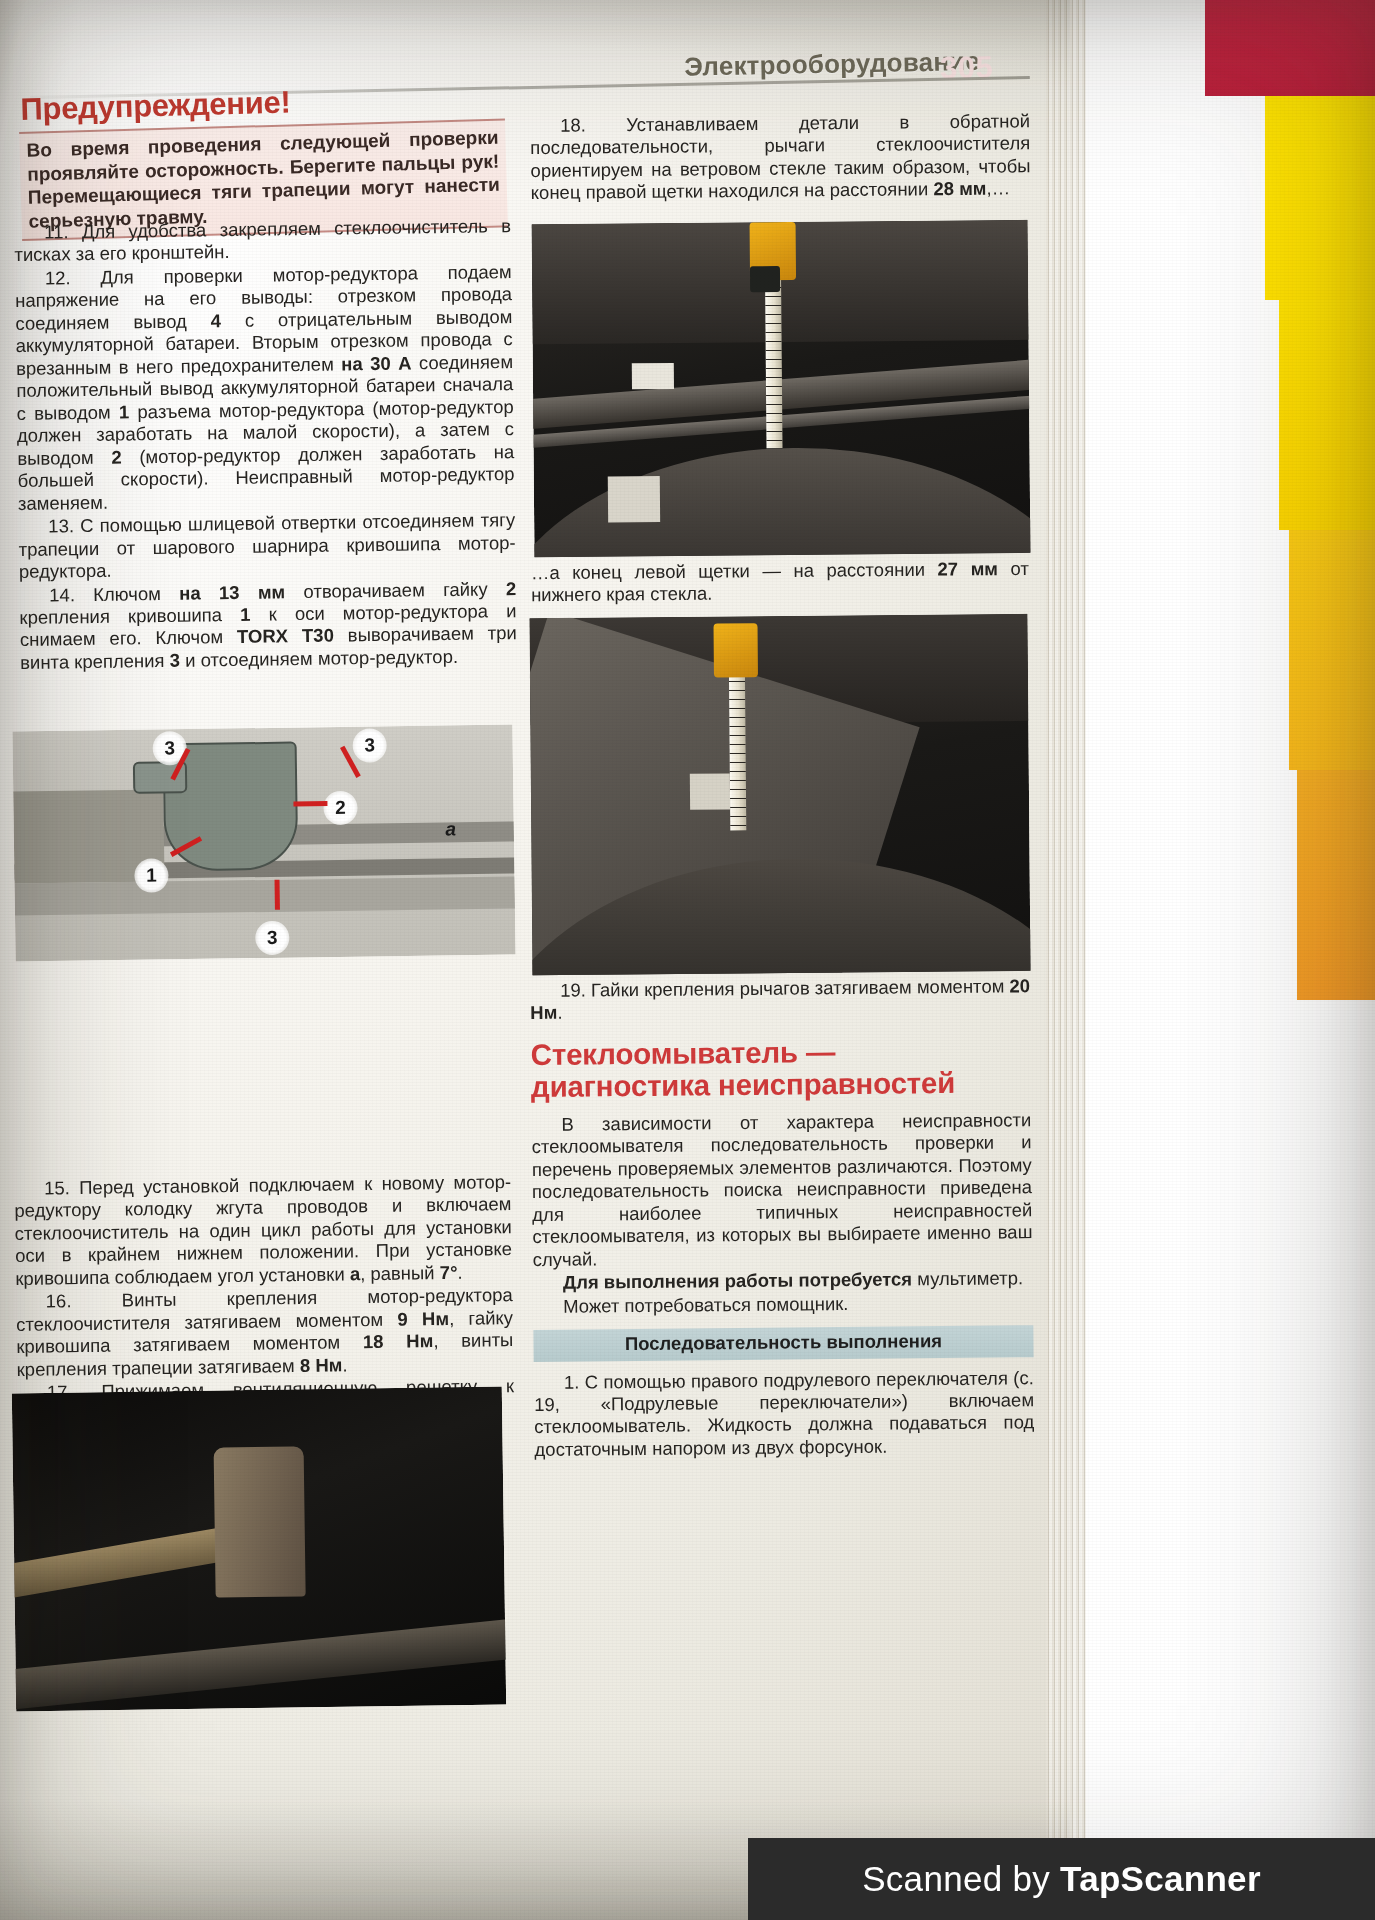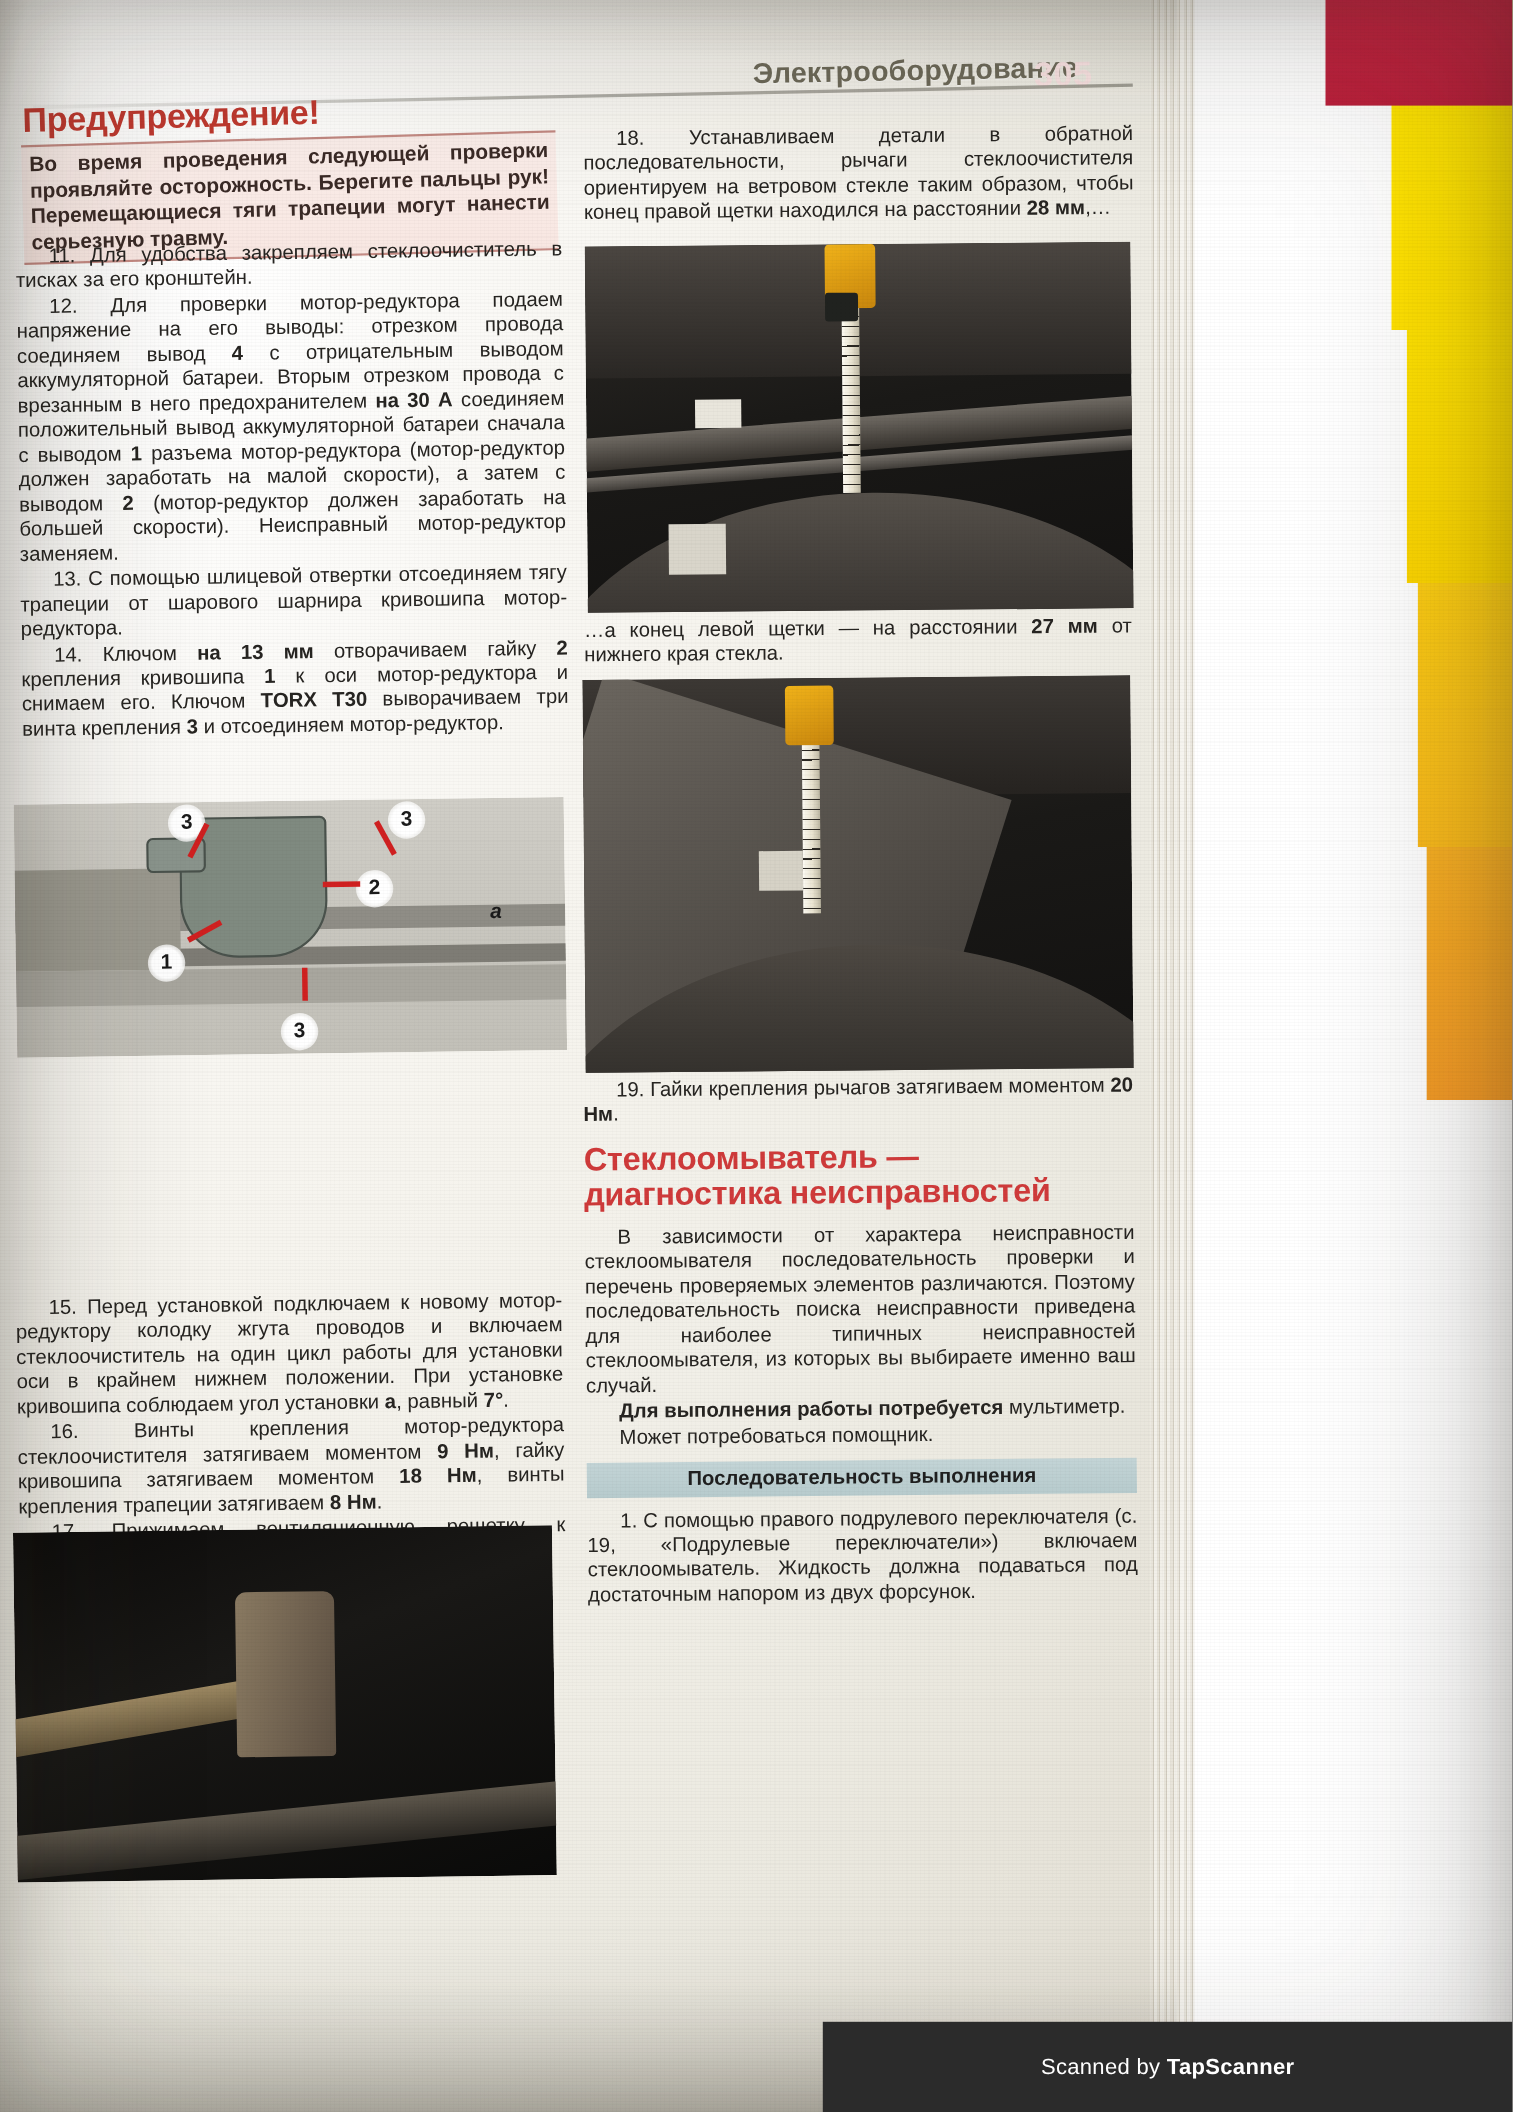--- a/index.html
+++ b/index.html
@@ -143,21 +143,21 @@
   .ph4-bolt{position:absolute;left:41%;top:18%;width:90px;height:150px;
     background:linear-gradient(100deg,#8a7a62,#5d5042);border-radius:10px 10px 4px 4px;}
   .ph4-arm{position:absolute;left:-4%;top:47%;width:62%;height:34px;
     background:linear-gradient(180deg,#9c8862,#6a5b3f);transform:rotate(-9deg);border-radius:4px;}
   .ph4-rail{position:absolute;left:-6%;bottom:8%;width:118%;height:40px;
     background:linear-gradient(180deg,#5d564b,#2b2823);transform:rotate(-5deg);}
   
   .scanbar{
     position:absolute;left:748px;top:1838px;width:627px;height:82px;
     background:#2b2b2b;color:#ffffff;
-    font-size:20px;line-height:82px;text-align:center;letter-spacing:.3px;
+    font-size:35px;line-height:82px;text-align:center;letter-spacing:.3px;
   }
   .scanbar b{font-weight:bold;}
   .vig{position:absolute;inset:0;pointer-events:none;
     box-shadow:inset 0 0 180px rgba(40,35,25,.30), inset 0 0 60px rgba(40,35,25,.18);}
 </style>
 </head>
 <body>
 
 <div class="page">
 

